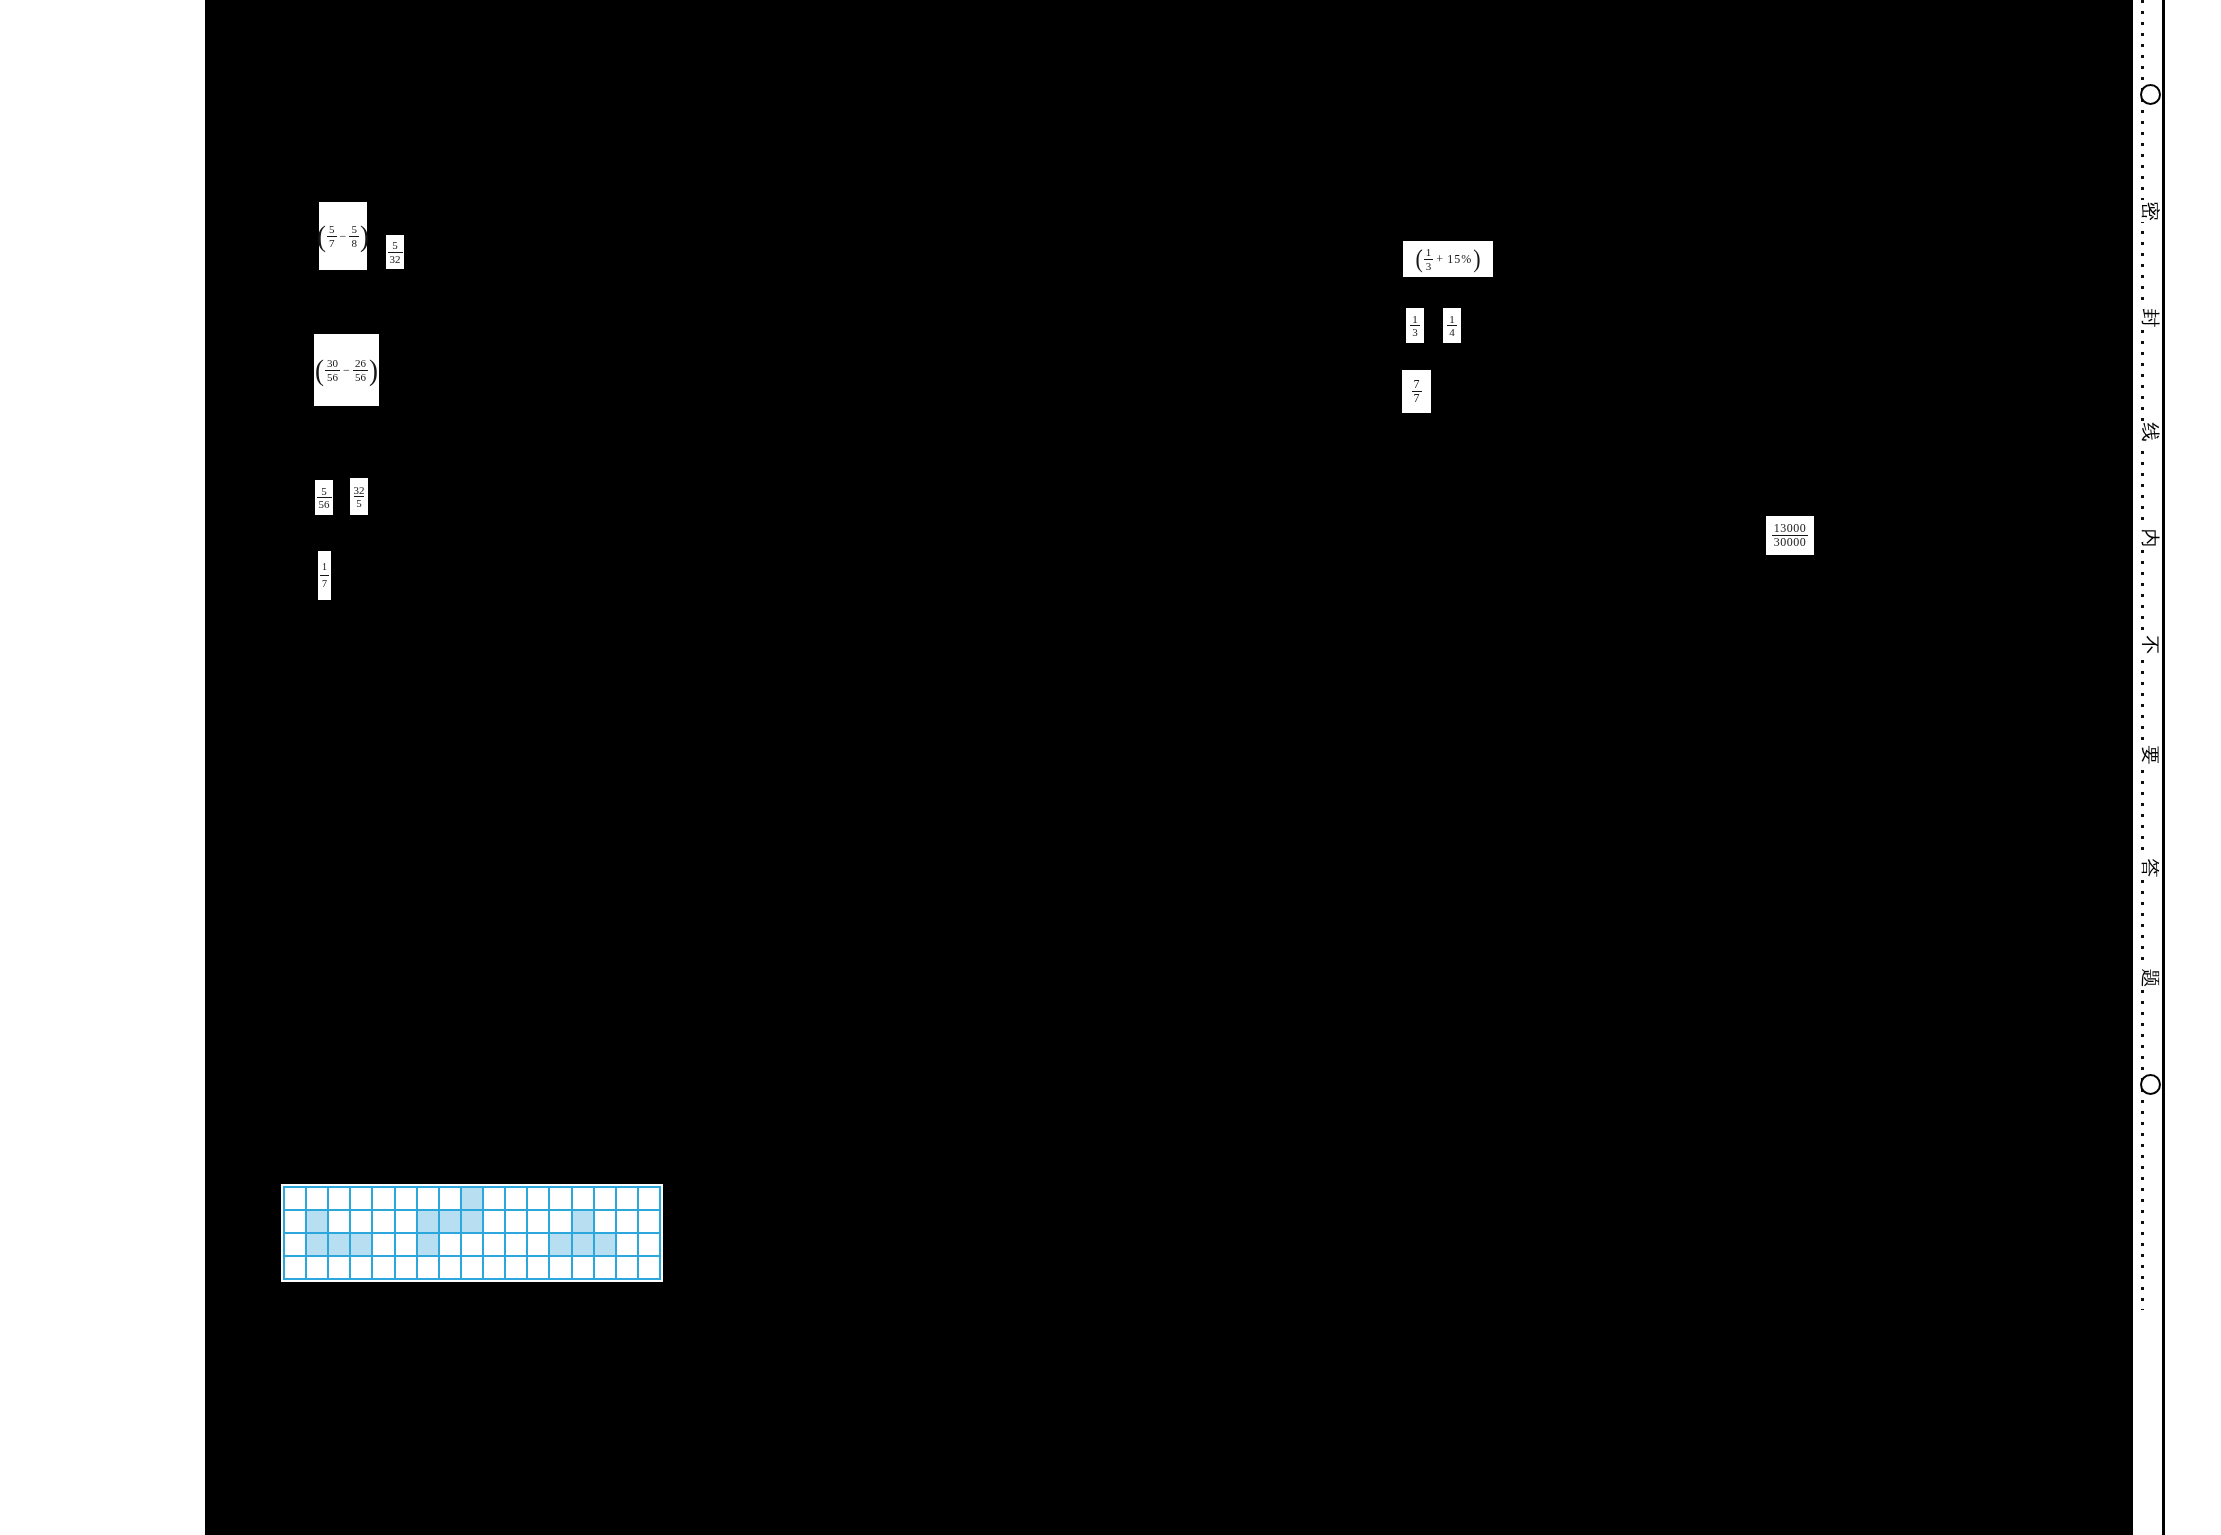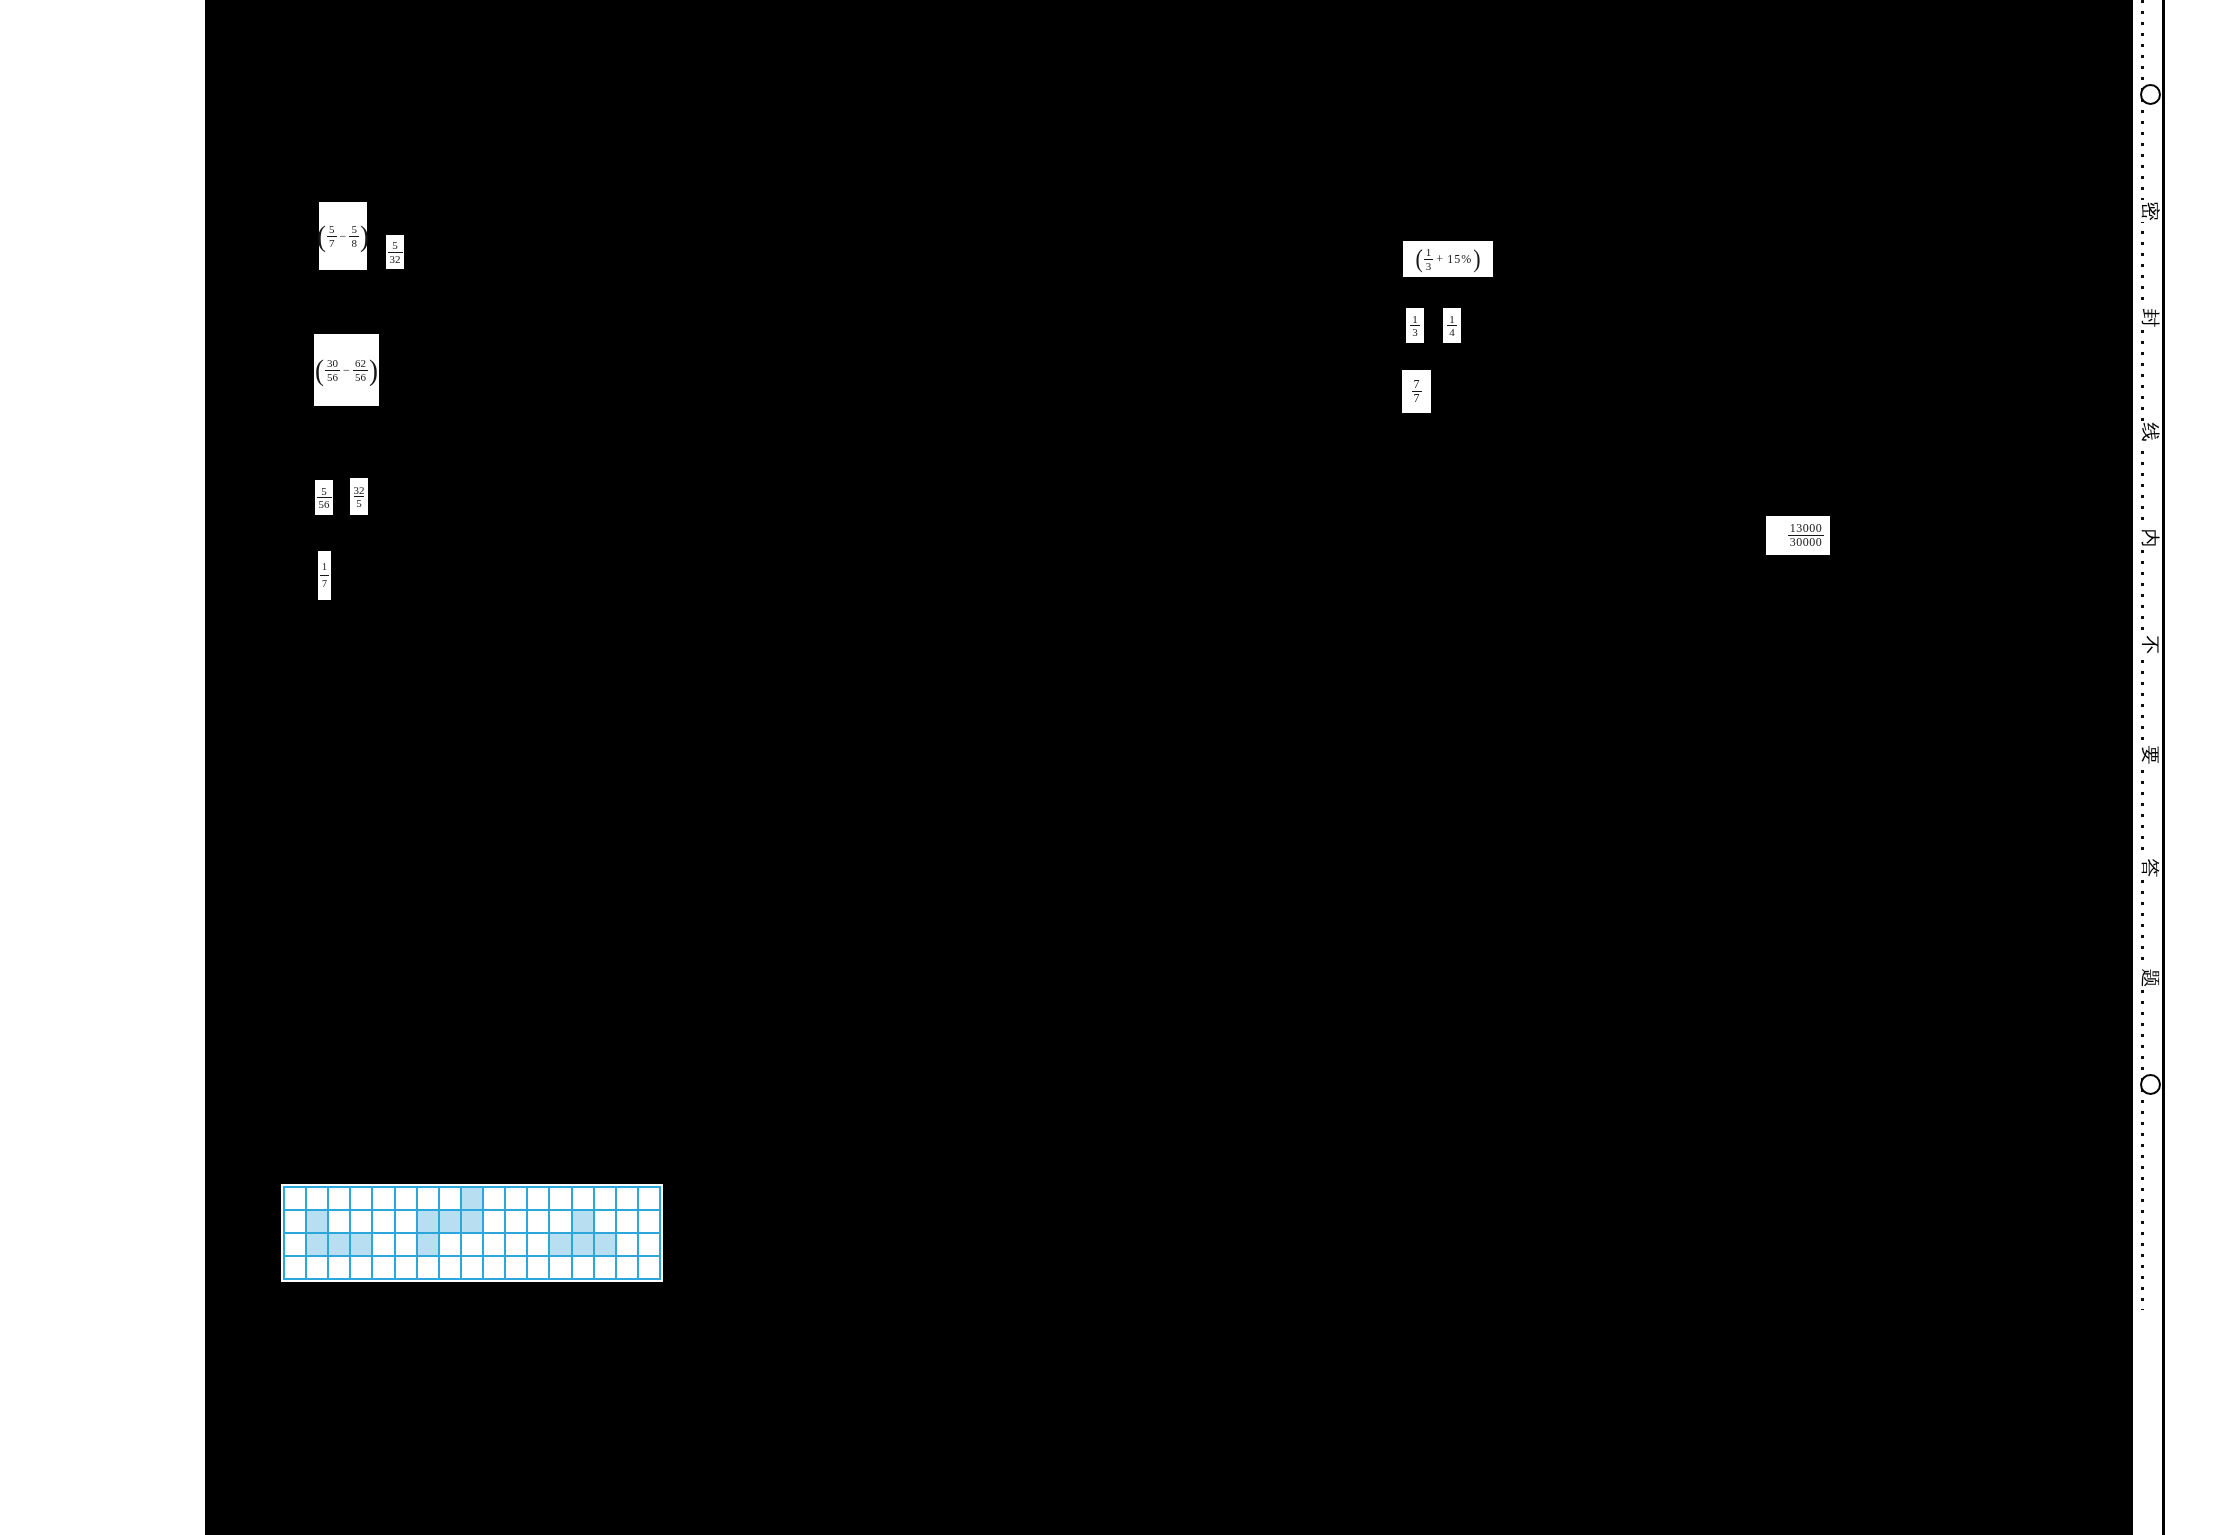--- a/index.html
+++ b/index.html
@@ -25,21 +25,21 @@
   #ans2a{left:315px;top:480px;width:18px;height:35px;}
   #ans2b{left:350px;top:478px;width:18px;height:37px;}
   #ans3 {left:318px;top:551px;width:13px;height:49px;}
   #ans3 .frac{font-size:10px;line-height:1.6;}
   #expr3{left:1403px;top:241px;width:90px;height:36px;}
   #expr3 .paren{font-size:22px;}
   #ans4a{left:1406px;top:308px;width:18px;height:35px;}
   #ans4b{left:1443px;top:308px;width:18px;height:35px;}
   #ans5 {left:1402px;top:370px;width:29px;height:43px;}
   #ans5 .frac{font-size:12px;}
-  #ans6 {left:1766px;top:516px;width:48px;height:39px;padding-left:16px;}
+  #ans6 {left:1766px;top:516px;width:48px;height:39px;}
   #ans6 .frac{font-size:12px;letter-spacing:0.5px;}
 
   
   .grid-frag{position:absolute;left:281px;top:1184px;background:#fff;padding:2px;}
   .grid{display:grid;gap:2px;border:2px solid #2BA7DC;width:374px;height:90px;}
   .grid-cell{background:#fff;}
 
   
   .dotline{position:absolute;left:2141px;top:0;width:3px;height:1310px;
     background-image:repeating-linear-gradient(to bottom,#111 0px,#111 3px,transparent 3px,transparent 11px);}
@@ -79,21 +79,21 @@
   </div>
 
   <div class="frag expr" id="expr2">
     <span class="paren">(</span>
     <span class="frac">
         <span class="num">30</span>
         <span class="den">56</span>
       </span>
     <span class="op">−</span>
     <span class="frac">
-        <span class="num">62</span>
+        <span class="num">26</span>
         <span class="den">56</span>
       </span>
     <span class="paren">)</span>
   </div>
 
   <div class="frag" id="ans2a">
     <span class="frac">
         <span class="num">5</span>
         <span class="den">56</span>
       </span>

